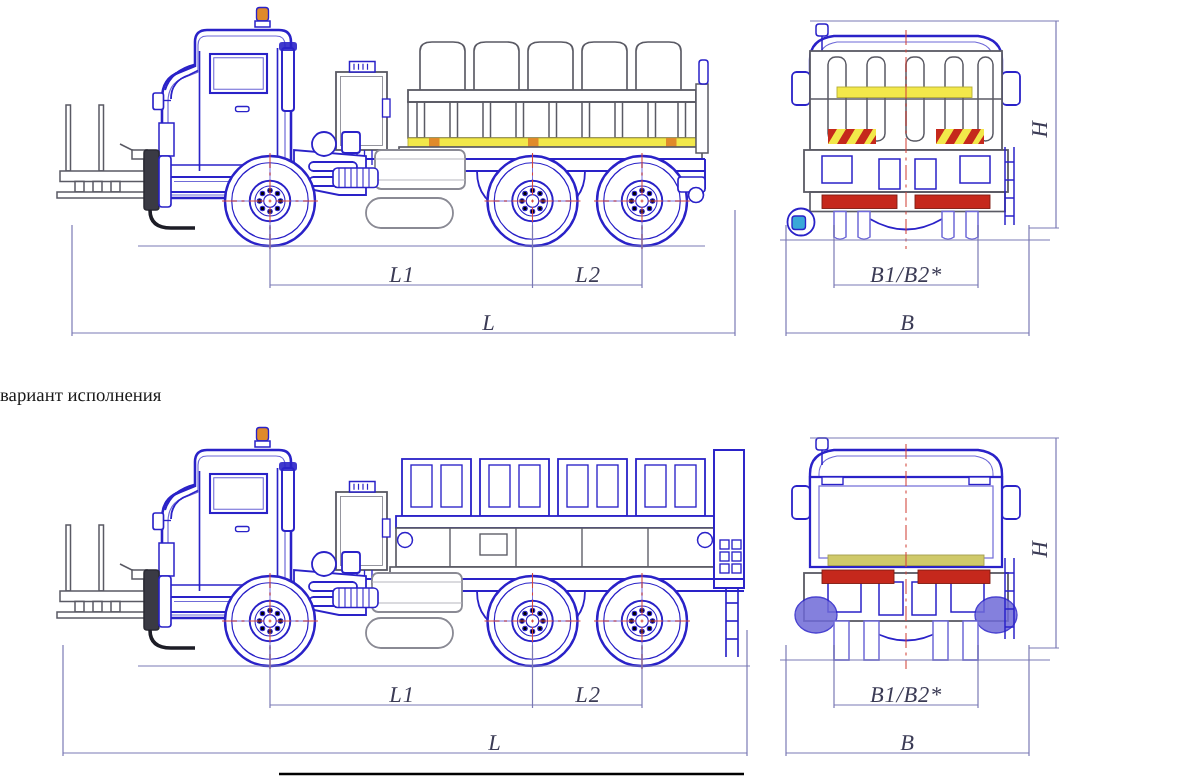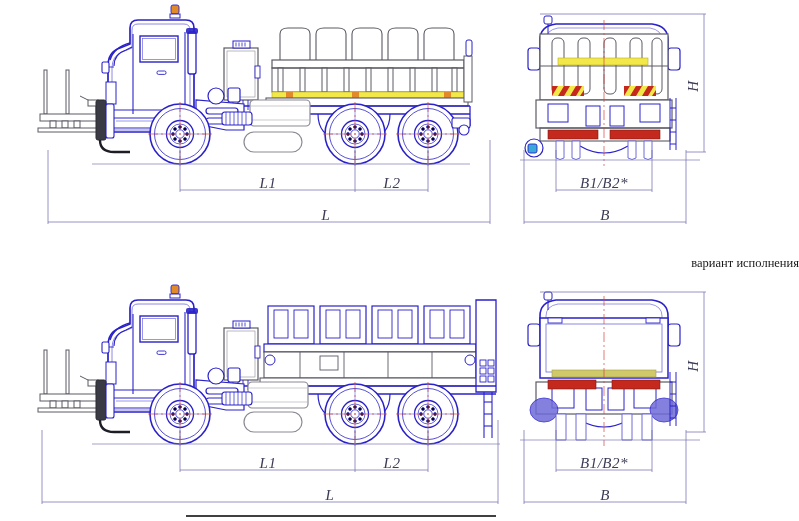--- a/index.html
+++ b/index.html
@@ -1,20 +1,20 @@
 <!DOCTYPE html>
 <html><head>
 <meta charset="utf-8">
 <style>
   html,body{margin:0;padding:0;background:#ffffff;}
   body{width:799px;height:521px;overflow:hidden;
        font-family:"Liberation Sans",sans-serif;position:relative;}
   .stage{position:absolute;left:0;top:0;width:799px;height:521px;background:#fff;}
   svg.cad{position:absolute;left:0;top:0;width:799px;height:521px;}
-  .caption{position:absolute;left:0;width:799px;text-align:right;
+  .caption{position:absolute;left:0;width:799px;text-align:left;
            font-family:"Liberation Serif",serif;font-size:12.5px;color:#1a1a1a;}
   .dimlabel{font-family:"Liberation Serif",serif;font-style:italic;
             font-size:15px;fill:#3b3b55;letter-spacing:0.5px;}
 </style>
 </head>
 <body>
 
 <div class="stage">
 
   <svg class="cad" viewBox="0 0 799 521">

